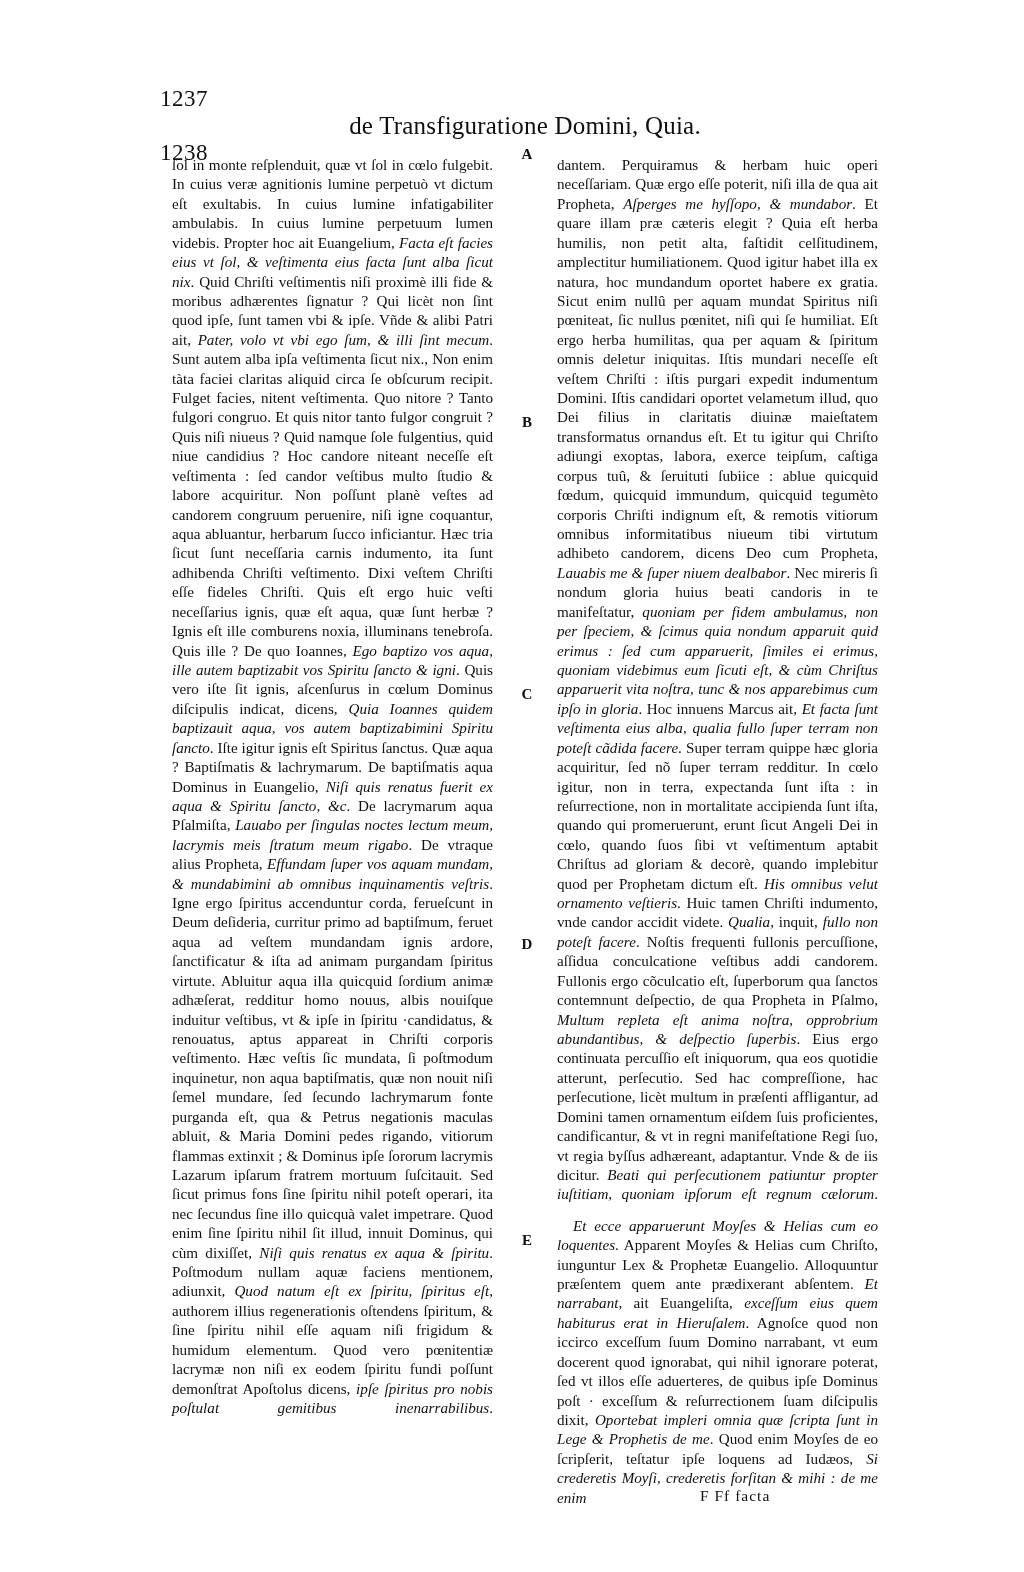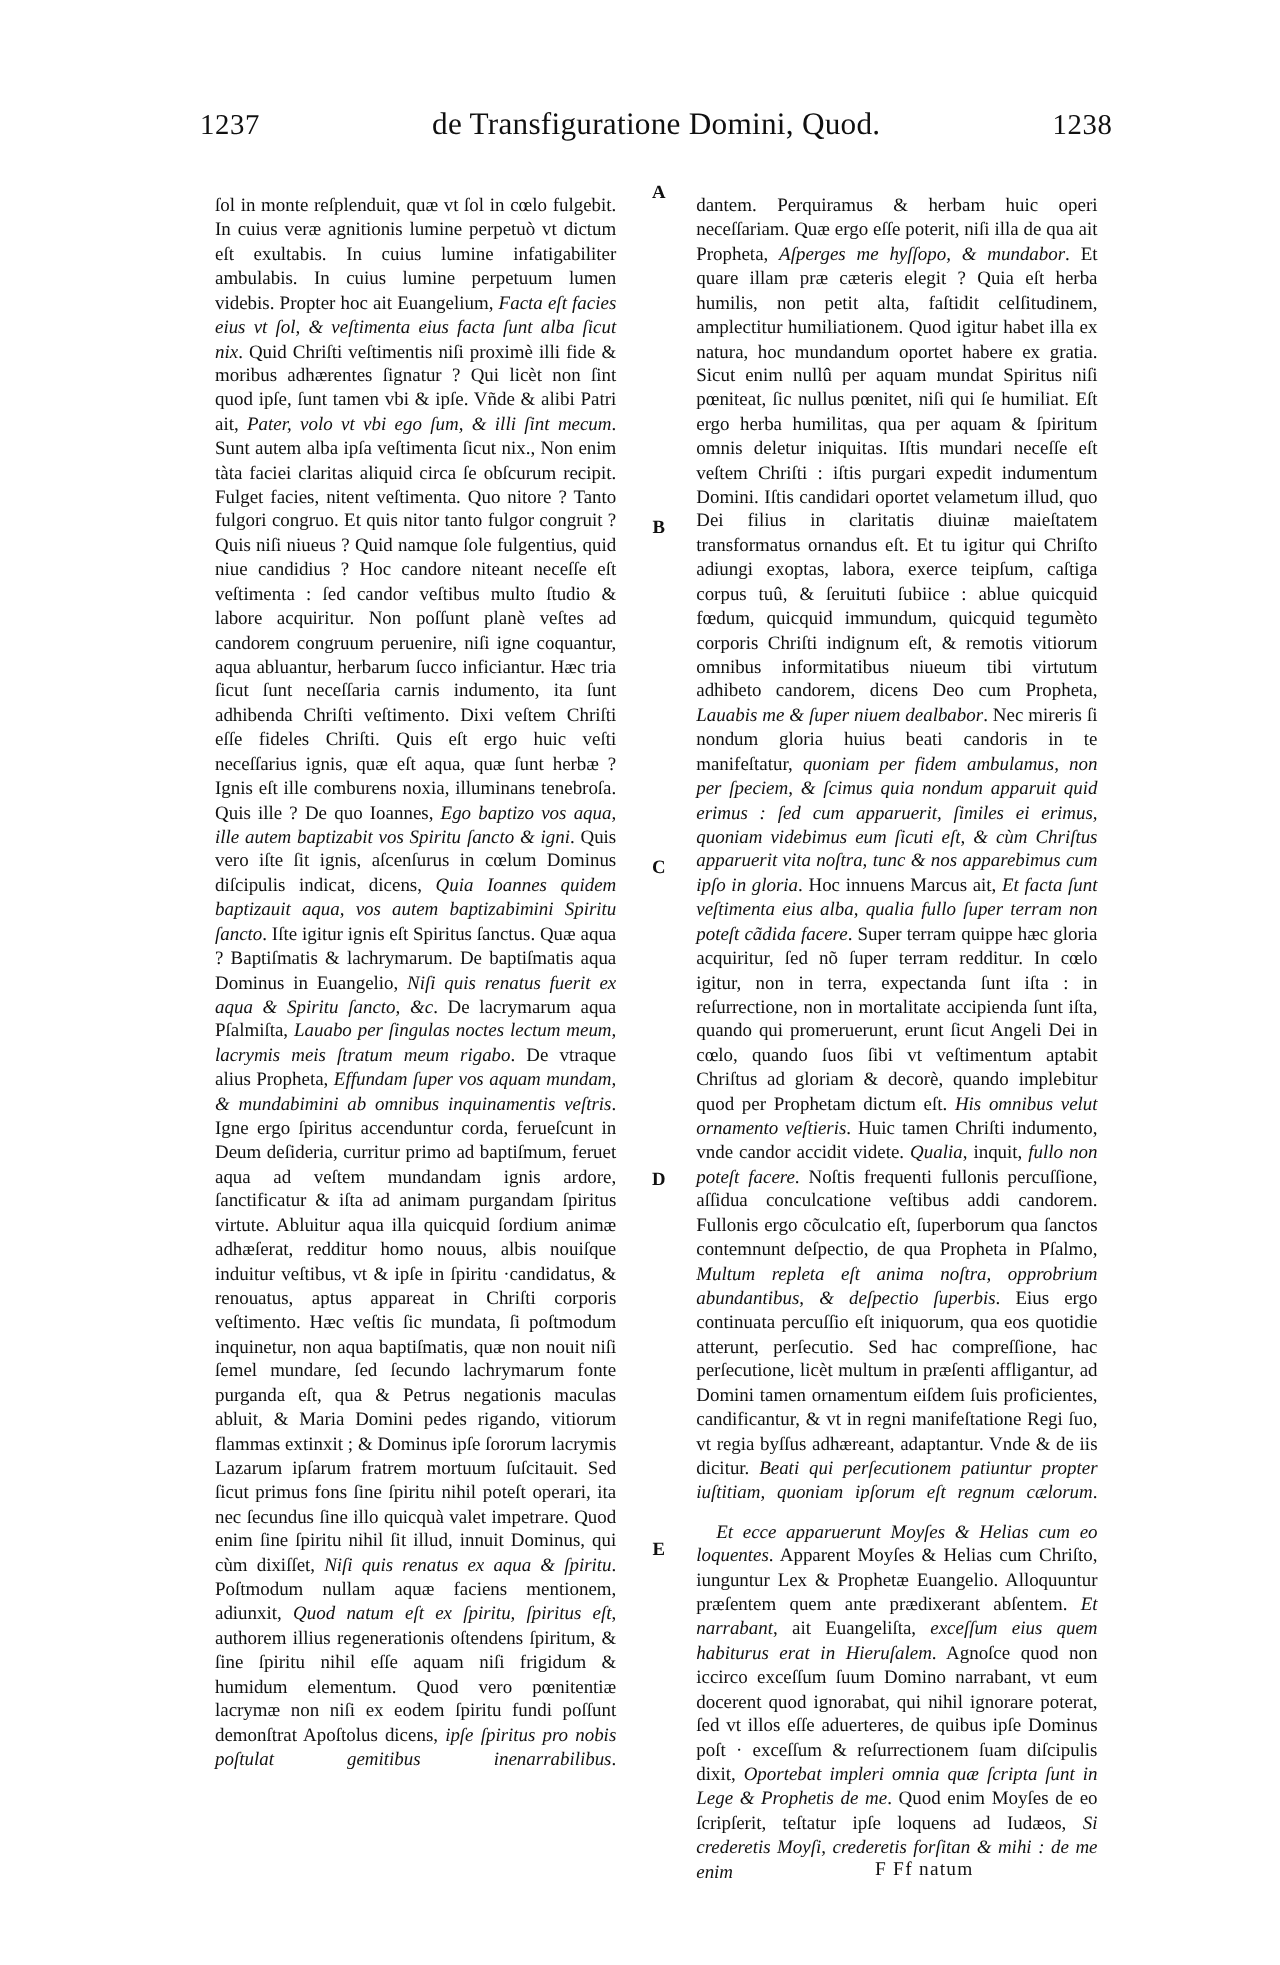--- a/index.html
+++ b/index.html
@@ -20,20 +20,21 @@
   
   .runhead {
     position: absolute;
     left: 160px;
     top: 86px;
     width: 730px;
     height: 34px;
     display: flex;
     align-items: baseline;
     justify-content: space-between;
+    flex-direction: column;
   }
   .folio {
     font-size: 23px;
     letter-spacing: 0.5px;
     font-family: "Liberation Serif", serif;
   }
   .runhead-title {
     font-size: 25px;
     letter-spacing: 0.2px;
     white-space: nowrap;
@@ -94,21 +95,21 @@
     letter-spacing: 1px;
   }
 </style>
 </head>
 <body>
 
 <div class="page">
 
   <div class="runhead">
     <span class="folio">1237</span>
-    <span class="runhead-title">de Transfiguratione Domini, Quod.</span>
+    <span class="runhead-title">de Transfiguratione Domini, Quia.</span>
     <span class="folio">1238</span>
   </div>
 
   <div class="columns">
     <div class="col col-left" id="col-left">
         <p><span>ſol in monte reſplenduit, quæ vt ſol in cœlo fulgebit. In cuius veræ agnitionis lumine perpetuò vt dictum eſt exultabis. In cuius lumine infatigabiliter ambulabis. In cuius lumine perpetuum lumen videbis. Propter hoc ait Euangelium, </span><span class="it">Facta eſt facies eius vt ſol, &amp; veſtimenta eius facta ſunt alba ſicut nix</span><span>. Quid Chriſti veſtimentis niſi proximè illi fide &amp; moribus adhærentes ſignatur ? Qui licèt non ſint quod ipſe, ſunt tamen vbi &amp; ipſe. Vñde &amp; alibi Patri ait, </span><span class="it">Pater, volo vt vbi ego ſum, &amp; illi ſint mecum</span><span>. Sunt autem alba ipſa veſtimenta ſicut nix., Non enim tàta faciei claritas aliquid circa ſe obſcurum recipit. Fulget facies, nitent veſtimenta. Quo nitore ? Tanto fulgori congruo. Et quis nitor tanto fulgor congruit ? Quis niſi niueus ? Quid namque ſole fulgentius, quid niue candidius ? Hoc candore niteant neceſſe eſt veſtimenta : ſed candor veſtibus multo ſtudio &amp; labore acquiritur. Non poſſunt planè veſtes ad candorem congruum peruenire, niſi igne coquantur, aqua abluantur, herbarum ſucco inficiantur. Hæc tria ſicut ſunt neceſſaria carnis indumento, ita ſunt adhibenda Chriſti veſtimento. Dixi veſtem Chriſti eſſe fideles Chriſti. Quis eſt ergo huic veſti neceſſarius ignis, quæ eſt aqua, quæ ſunt herbæ ? Ignis eſt ille comburens noxia, illuminans tenebroſa. Quis ille ? De quo Ioannes, </span><span class="it">Ego baptizo vos aqua, ille autem baptizabit vos Spiritu ſancto &amp; igni</span><span>. Quis vero iſte ſit ignis, aſcenſurus in cœlum Dominus diſcipulis indicat, dicens, </span><span class="it">Quia Ioannes quidem baptizauit aqua, vos autem baptizabimini Spiritu ſancto</span><span>. Iſte igitur ignis eſt Spiritus ſanctus. Quæ aqua ? Baptiſmatis &amp; lachrymarum. De baptiſmatis aqua Dominus in Euangelio, </span><span class="it">Niſi quis renatus fuerit ex aqua &amp; Spiritu ſancto, &amp;c</span><span>. De lacrymarum aqua Pſalmiſta, </span><span class="it">Lauabo per ſingulas noctes lectum meum, lacrymis meis ſtratum meum rigabo</span><span>. De vtraque alius Propheta, </span><span class="it">Effundam ſuper vos aquam mundam, &amp; mundabimini ab omnibus inquinamentis veſtris</span><span>. Igne ergo ſpiritus accenduntur corda, ferueſcunt in Deum deſideria, curritur primo ad baptiſmum, feruet aqua ad veſtem mundandam ignis ardore, ſanctificatur &amp; iſta ad animam purgandam ſpiritus virtute. Abluitur aqua illa quicquid ſordium animæ adhæſerat, redditur homo nouus, albis nouiſque induitur veſtibus, vt &amp; ipſe in ſpiritu ·candidatus, &amp; renouatus, aptus appareat in Chriſti corporis veſtimento. Hæc veſtis ſic mundata, ſi poſtmodum inquinetur, non aqua baptiſmatis, quæ non nouit niſi ſemel mundare, ſed ſecundo lachrymarum fonte purganda eſt, qua &amp; Petrus negationis maculas abluit, &amp; Maria Domini pedes rigando, vitiorum flammas extinxit ; &amp; Dominus ipſe ſororum lacrymis Lazarum ipſarum fratrem mortuum ſuſcitauit. Sed ſicut primus fons ſine ſpiritu nihil poteſt operari, ita nec ſecundus ſine illo quicquà valet impetrare. Quod enim ſine ſpiritu nihil ſit illud, innuit Dominus, qui cùm dixiſſet, </span><span class="it">Niſi quis renatus ex aqua &amp; ſpiritu</span><span>. Poſtmodum nullam aquæ faciens mentionem, adiunxit, </span><span class="it">Quod natum eſt ex ſpiritu, ſpiritus eſt</span><span>, authorem illius regenerationis oſtendens ſpiritum, &amp; ſine ſpiritu nihil eſſe aquam niſi frigidum &amp; humidum elementum. Quod vero pœnitentiæ lacrymæ non niſi ex eodem ſpiritu fundi poſſunt demonſtrat Apoſtolus dicens, </span><span class="it">ipſe ſpiritus pro nobis poſtulat gemitibus inenarrabilibus</span><span>.</span></p>
       </div>
     <div class="col col-right" id="col-right">
         <p><span>dantem. Perquiramus &amp; herbam huic operi neceſſariam. Quæ ergo eſſe poterit, niſi illa de qua ait Propheta, </span><span class="it">Aſperges me hyſſopo, &amp; mundabor</span><span>. Et quare illam præ cæteris elegit ? Quia eſt herba humilis, non petit alta, faſtidit celſitudinem, amplectitur humiliationem. Quod igitur habet illa ex natura, hoc mundandum oportet habere ex gratia. Sicut enim nullû per aquam mundat Spiritus niſi pœniteat, ſic nullus pœnitet, niſi qui ſe humiliat. Eſt ergo herba humilitas, qua per aquam &amp; ſpiritum omnis deletur iniquitas. Iſtis mundari neceſſe eſt veſtem Chriſti : iſtis purgari expedit indumentum Domini. Iſtis candidari oportet velametum illud, quo Dei filius in claritatis diuinæ maieſtatem transformatus ornandus eſt. Et tu igitur qui Chriſto adiungi exoptas, labora, exerce teipſum, caſtiga corpus tuû, &amp; ſeruituti ſubiice : ablue quicquid fœdum, quicquid immundum, quicquid tegumèto corporis Chriſti indignum eſt, &amp; remotis vitiorum omnibus informitatibus niueum tibi virtutum adhibeto candorem, dicens Deo cum Propheta, </span><span class="it">Lauabis me &amp; ſuper niuem dealbabor</span><span>. Nec mireris ſi nondum gloria huius beati candoris in te manifeſtatur, </span><span class="it">quoniam per fidem ambulamus, non per ſpeciem, &amp; ſcimus quia nondum apparuit quid erimus : ſed cum apparuerit, ſimiles ei erimus, quoniam videbimus eum ſicuti eſt, &amp; cùm Chriſtus apparuerit vita noſtra, tunc &amp; nos apparebimus cum ipſo in gloria</span><span>. Hoc innuens Marcus ait, </span><span class="it">Et facta ſunt veſtimenta eius alba, qualia fullo ſuper terram non poteſt cãdida facere</span><span>. Super terram quippe hæc gloria acquiritur, ſed nõ ſuper terram redditur. In cœlo igitur, non in terra, expectanda ſunt iſta : in reſurrectione, non in mortalitate accipienda ſunt iſta, quando qui promeruerunt, erunt ſicut Angeli Dei in cœlo, quando ſuos ſibi vt veſtimentum aptabit Chriſtus ad gloriam &amp; decorè, quando implebitur quod per Prophetam dictum eſt. </span><span class="it">His omnibus velut ornamento veſtieris</span><span>. Huic tamen Chriſti indumento, vnde candor accidit videte. </span><span class="it">Qualia</span><span>, inquit, </span><span class="it">fullo non poteſt facere</span><span>. Noſtis frequenti fullonis percuſſione, aſſidua conculcatione veſtibus addi candorem. Fullonis ergo cõculcatio eſt, ſuperborum qua ſanctos contemnunt deſpectio, de qua Propheta in Pſalmo, </span><span class="it">Multum repleta eſt anima noſtra, opprobrium abundantibus, &amp; deſpectio ſuperbis</span><span>. Eius ergo continuata percuſſio eſt iniquorum, qua eos quotidie atterunt, perſecutio. Sed hac compreſſione, hac perſecutione, licèt multum in præſenti affligantur, ad Domini tamen ornamentum eiſdem ſuis proficientes, candificantur, &amp; vt in regni manifeſtatione Regi ſuo, vt regia byſſus adhæreant, adaptantur. Vnde &amp; de iis dicitur. </span><span class="it">Beati qui perſecutionem patiuntur propter iuſtitiam, quoniam ipſorum eſt regnum cælorum</span><span>.</span></p>
         <p class="indent last"><span class="it">Et ecce apparuerunt Moyſes &amp; Helias cum eo loquentes</span><span>. Apparent Moyſes &amp; Helias cum Chriſto, iunguntur Lex &amp; Prophetæ Euangelio. Alloquuntur præſentem quem ante prædixerant abſentem. </span><span class="it">Et narrabant</span><span>, ait Euangeliſta, </span><span class="it">exceſſum eius quem habiturus erat in Hieruſalem</span><span>. Agnoſce quod non iccirco exceſſum ſuum Domino narrabant, vt eum docerent quod ignorabat, qui nihil ignorare poterat, ſed vt illos eſſe aduerteres, de quibus ipſe Dominus poſt · exceſſum &amp; reſurrectionem ſuam diſcipulis dixit, </span><span class="it">Oportebat impleri omnia quæ ſcripta ſunt in Lege &amp; Prophetis de me</span><span>. Quod enim Moyſes de eo ſcripſerit, teſtatur ipſe loquens ad Iudæos, </span><span class="it">Si crederetis Moyſi, crederetis forſitan &amp; mihi : de me enim</span></p>
@@ -116,15 +117,15 @@
   </div>
 
   <div id="marginals">
       <div class="marginal" style="top: 146px;">A</div>
       <div class="marginal" style="top: 414px;">B</div>
       <div class="marginal" style="top: 686px;">C</div>
       <div class="marginal" style="top: 936px;">D</div>
       <div class="marginal" style="top: 1232px;">E</div>
     </div>
 
-  <div class="signature">F Ff  natum</div>
+  <div class="signature">F Ff  facta</div>
 
 </div>
 
 </body></html>

